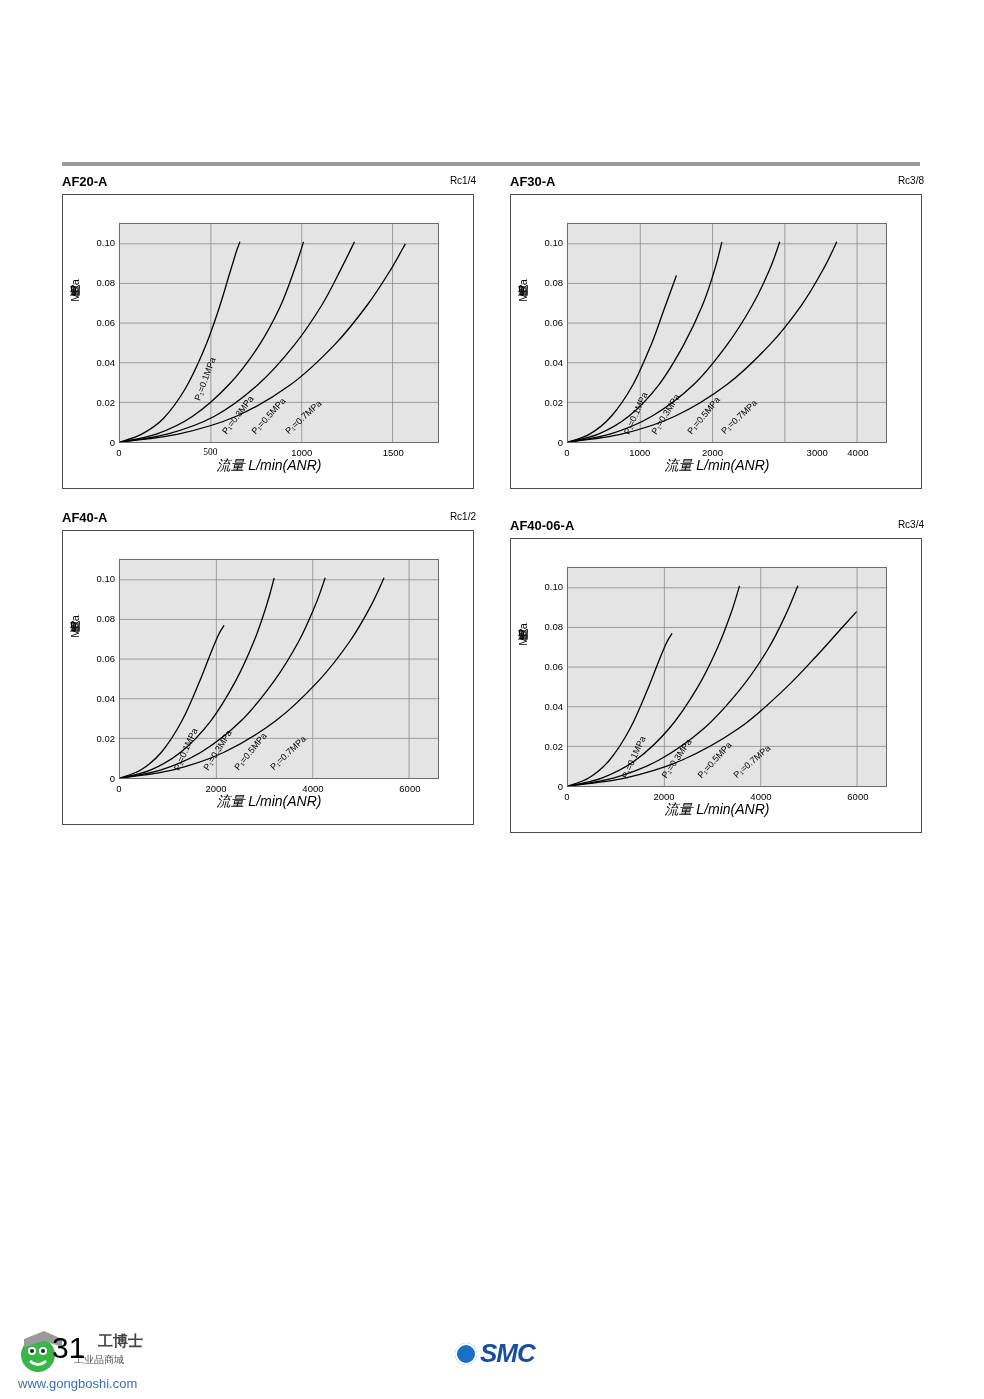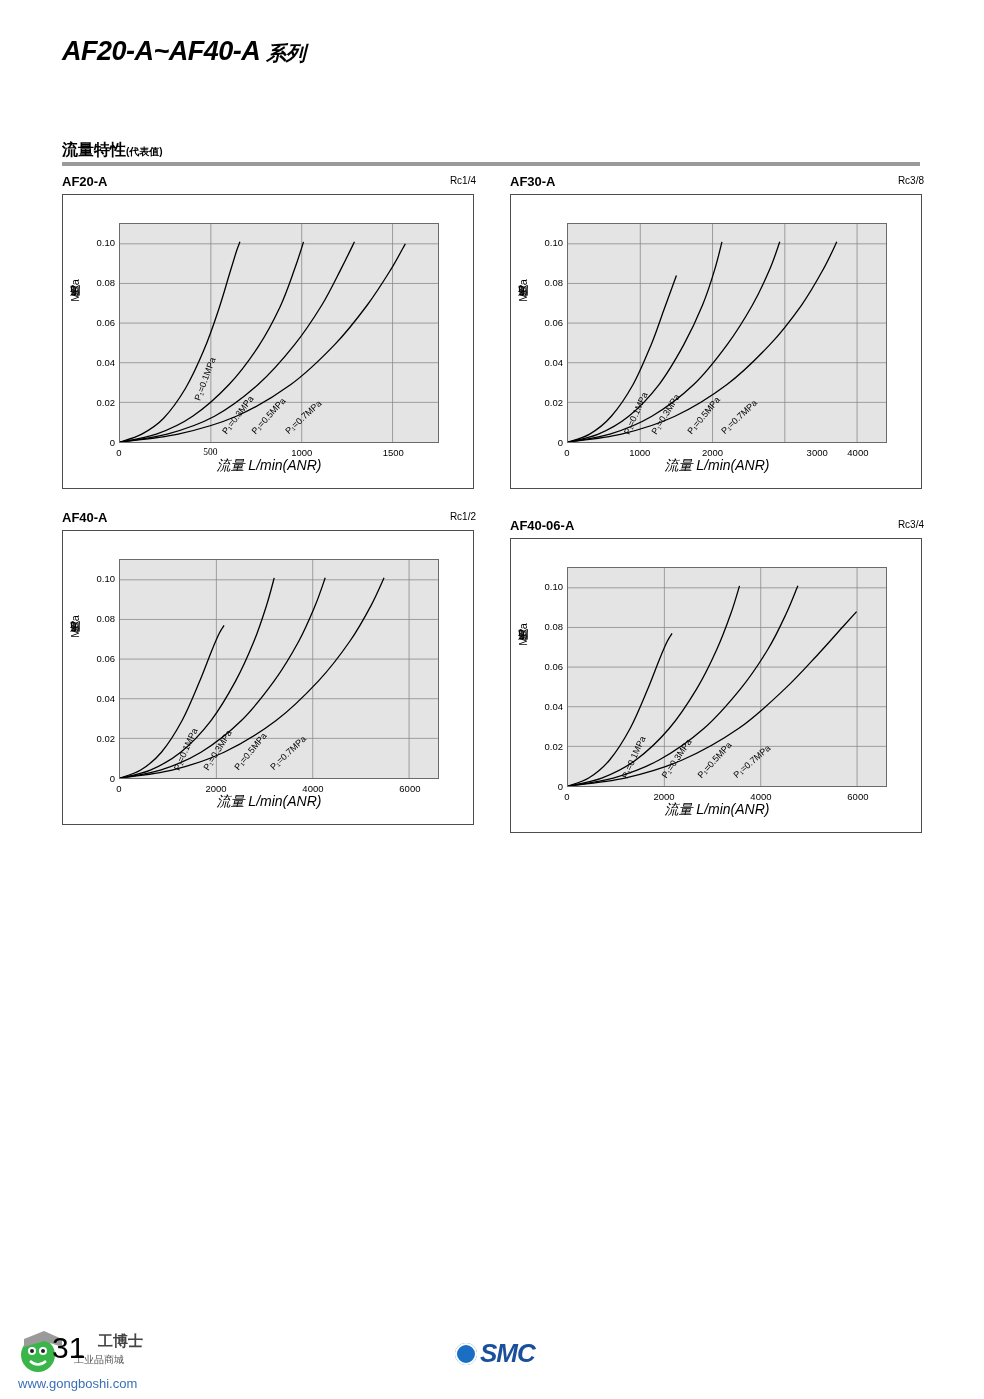--- a/index.html
+++ b/index.html
@@ -102,29 +102,21 @@
     display:inline-block;width:22px;height:22px;border-radius:50%;
     background:#1a6fc4;margin-right:3px;vertical-align:-3px;
     box-shadow:inset 0 0 0 2px #fff;
   }
 </style>
 </head>
 <body>
 
 <div class="page">
 
-  <div class="doc-title">
-    <span>AF20-A~AF40-A</span><span class="cn">系列</span>
-  </div>
-
-  <div class="section-head">
-    <span class="label">
-      <span>流量特性</span><span class="sub">(代表值)</span>
-    </span>
-  </div>
+
   <div class="section-rule"></div>
 
   <div class="chart-block blk-tl">
     <div class="blk-title">AF20-A</div>
     <div class="blk-port">Rc1/4</div>
     <div class="frame">
       <div class="ylab">压力降  MPa</div>
       <div class="ytickwrap">
           <div class="ytick" style="top: 220px;">0</div>
           <div class="ytick" style="top: 180px;">0.02</div>

